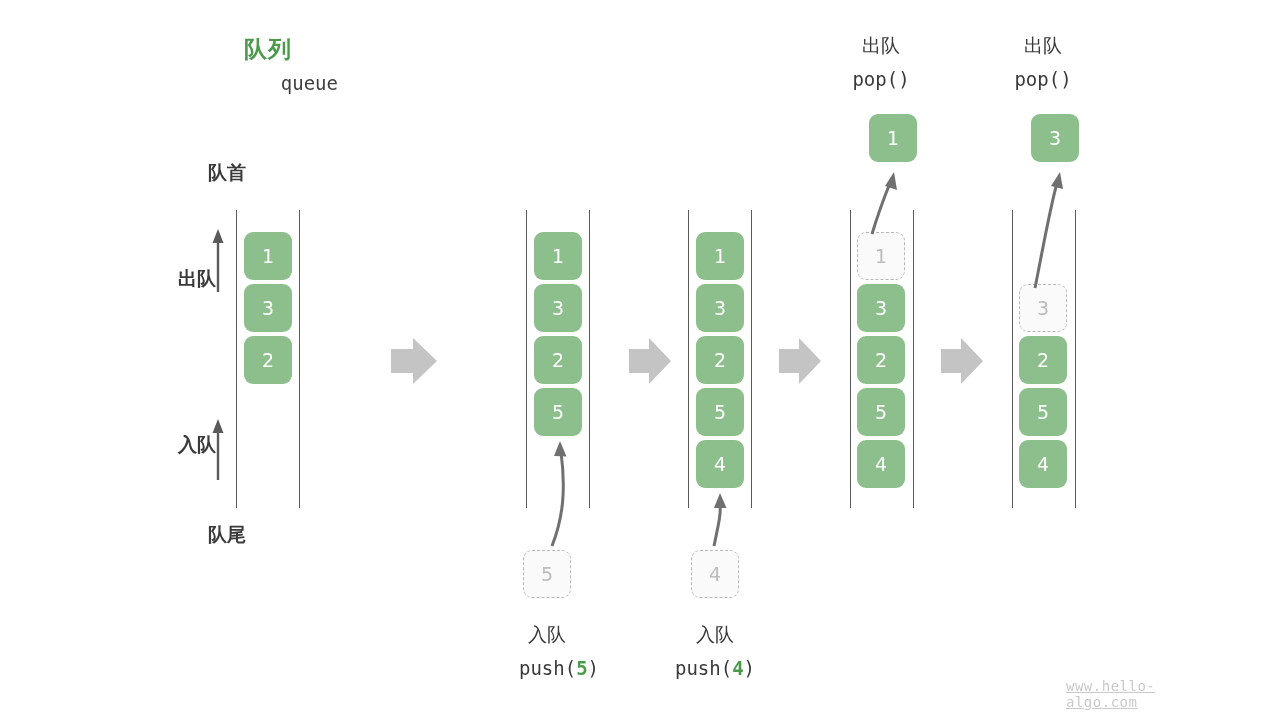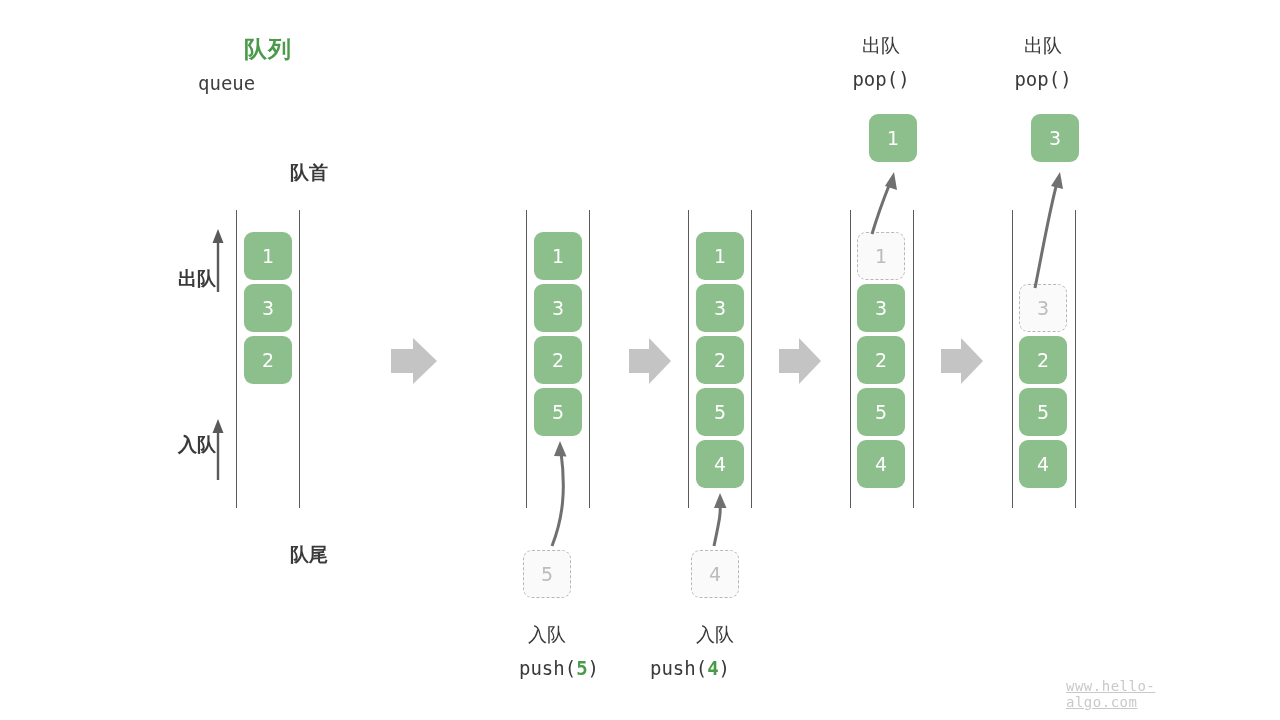--- a/index.html
+++ b/index.html
@@ -14,25 +14,25 @@
 
   .abs{position:absolute;}
 
   
   .title-cn{
     font-size:23px;font-weight:bold;color:#4a9a4a;
     text-align:center;letter-spacing:1px;
     font-family:"DejaVu Sans","Liberation Sans",sans-serif;
   }
   .title-en{
-    font-size:19px;color:#3f3f3f;text-align:left;
+    font-size:19px;color:#3f3f3f;text-align:right;
     font-family:"DejaVu Sans Mono","Liberation Mono",monospace;
   }
   .lbl-bold{
-    font-size:19px;font-weight:bold;color:#3a3a3a;text-align:right;
+    font-size:19px;font-weight:bold;color:#3a3a3a;text-align:left;
     font-family:"DejaVu Sans","Liberation Sans",sans-serif;
   }
   .op-cn{
     font-size:19px;color:#3a3a3a;text-align:center;
     font-family:"DejaVu Sans","Liberation Sans",sans-serif;
   }
   .op-code{
     font-size:19px;color:#3a3a3a;text-align:center;white-space:pre;
     font-family:"DejaVu Sans Mono","Liberation Mono",monospace;
   }
@@ -65,21 +65,21 @@
 </style>
 </head>
 <body>
 
 <div id="stage">
 
   <div class="abs title-cn" style="left:198px;top:34px;width:140px;">队列</div>
   <div class="abs title-en" style="left:198px;top:72px;width:140px;">queue</div>
 
   <div class="abs lbl-bold" style="left:208px;top:160px;width:120px;">队首</div>
-  <div class="abs lbl-bold" style="left:208px;top:542px;width:120px;font-family:Liberation Serif, serif;">队尾</div>
+  <div class="abs lbl-bold" style="left:208px;top:522px;width:120px;font-family:Liberation Serif, serif;">队尾</div>
 
   <div class="abs lbl-bold" style="left:140px;top:266px;width:76px;text-align:right;">出队</div>
   <div class="abs lbl-bold" style="left:140px;top:432px;width:76px;text-align:right;">入队</div>
 
   <div class="abs op-cn" style="left:831px;top:33px;width:100px;">出队</div>
   <div class="abs op-code" style="left:831px;top:68px;width:100px;">pop()</div>
 
   <div class="abs op-cn" style="left:993px;top:33px;width:100px;">出队</div>
   <div class="abs op-code" style="left:993px;top:68px;width:100px;">pop()</div>
 
@@ -104,21 +104,21 @@
 
   <div class="abs rail" style="left:688px;top:210px;height:298px;"></div>
   <div class="abs rail" style="left:751px;top:210px;height:298px;"></div>
   <div class="abs cell" style="left:696px;top:232px;">1</div>
   <div class="abs cell" style="left:696px;top:284px;">3</div>
   <div class="abs cell" style="left:696px;top:336px;">2</div>
   <div class="abs cell" style="left:696px;top:388px;">5</div>
   <div class="abs cell" style="left:696px;top:440px;">4</div>
   <div class="abs cell ghost" style="left:691px;top:550px;">4</div>
   <div class="abs op-cn" style="left:655px;top:622px;width:120px;">入队</div>
-  <div class="abs op-code" style="left:630px;top:657px;width:120px;"><span>push(</span><span class="num">4</span><span>)</span></div>
+  <div class="abs op-code" style="left:655px;top:657px;width:120px;"><span>push(</span><span class="num">4</span><span>)</span></div>
 
   <div class="abs rail" style="left:850px;top:210px;height:298px;"></div>
   <div class="abs rail" style="left:913px;top:210px;height:298px;"></div>
   <div class="abs cell ghost" style="left:857px;top:232px;">1</div>
   <div class="abs cell" style="left:857px;top:284px;">3</div>
   <div class="abs cell" style="left:857px;top:336px;">2</div>
   <div class="abs cell" style="left:857px;top:388px;">5</div>
   <div class="abs cell" style="left:857px;top:440px;">4</div>
 
   <div class="abs rail" style="left:1012px;top:210px;height:298px;"></div>

